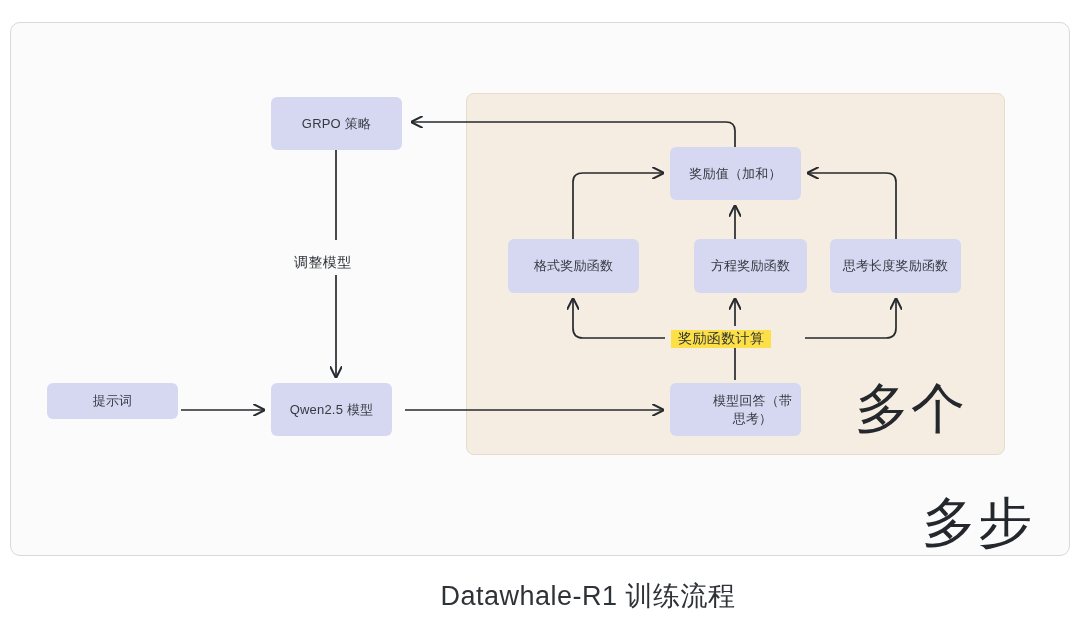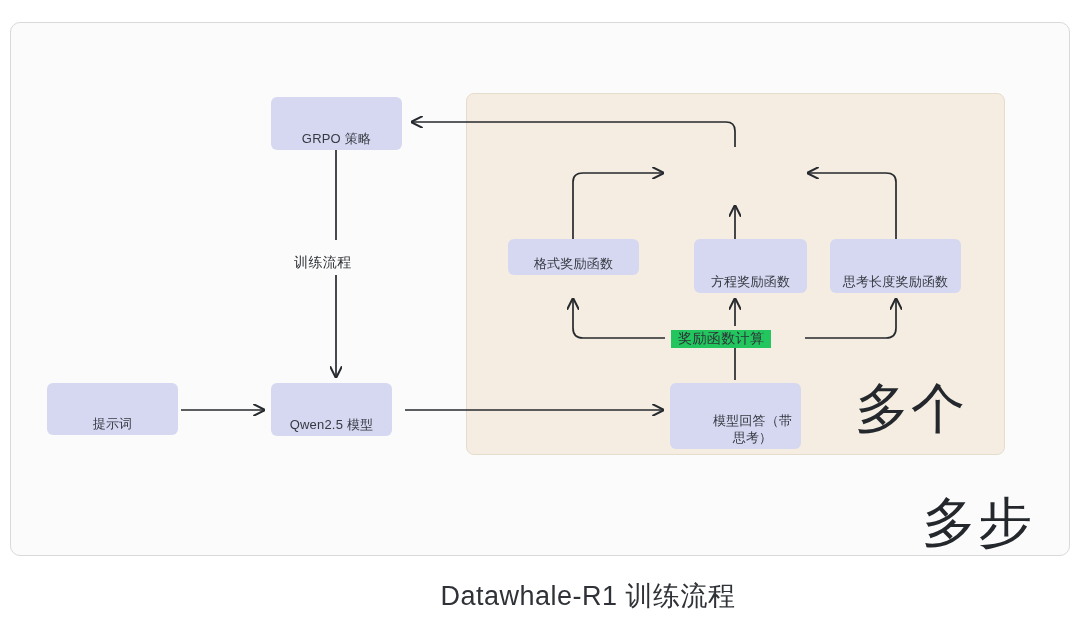--- a/index.html
+++ b/index.html
@@ -43,50 +43,50 @@
     border: 1px solid #e6dccb;
     border-radius: 8px;
   }
   
   .node {
     position: absolute;
     box-sizing: border-box;
     background: #d6d8f2;
     border-radius: 6px;
     display: flex;
-    align-items: flex-end;
+    align-items: center;
     justify-content: center;
     text-align: center;
     color: #343a40;
     font-size: 13px;
     line-height: 1.35;
     letter-spacing: 0.2px;
     padding: 2px 6px;
   }
   .node-grpo       { left: 271px; top:  97px; width: 131px; height: 53px; }
-  .node-prompt     { left:  47px; top: 383px; width: 131px; height: 52px; }
+  .node-prompt     { left:  47px; top: 383px; width: 131px; height: 36px; }
   .node-qwen       { left: 271px; top: 383px; width: 121px; height: 53px; }
   .node-reward-sum { left: 670px; top: 147px; width: 131px; height: 53px; }
-  .node-fmt        { left: 508px; top: 239px; width: 131px; height: 36px; }
+  .node-fmt        { left: 508px; top: 239px; width: 131px; height: 54px; }
   .node-eq         { left: 670px; top: 239px; width: 113px; height: 54px; margin-left: 24px; }
   .node-think      { left: 830px; top: 239px; width: 131px; height: 54px; }
-  .node-answer     { left: 670px; top: 383px; width: 131px; height: 66px; padding-left: 40px; }
+  .node-answer     { left: 670px; top: 383px; width: 131px; height: 53px; padding-left: 40px; }
 
   
   .edge-label {
     position: absolute;
     font-size: 14px;
     color: #2f3237;
     white-space: nowrap;
     letter-spacing: 0.4px;
   }
   .label-adjust  { left: 294px; top: 254px; }
   .label-rewardcalc {
     left: 671px; top: 330px;
-    background: #22c55e;
+    background: #fde047;
     padding: 0 7px;
   }
 
   
   .big-word {
     position: absolute;
     font-size: 54px;
     font-weight: 400;
     color: #24282d;
     letter-spacing: 2px;
@@ -164,38 +164,41 @@
   </div>
 
   <div class="node node-prompt">
     <span>提示词</span>
   </div>
 
   <div class="node node-qwen">
     <span>Qwen2.5 模型</span>
   </div>
 
+  <div class="node node-reward-sum">
+    <span>奖励值（加和）</span>
+  </div>
 
   <div class="node node-fmt">
     <span>格式奖励函数</span>
   </div>
 
   <div class="node node-eq">
     <span>方程奖励函数</span>
   </div>
 
   <div class="node node-think">
     <span>思考长度奖励函数</span>
   </div>
 
   <div class="node node-answer">
     <span>模型回答（带思考）</span>
   </div>
 
-  <div class="edge-label label-adjust">训练流程</div>
+  <div class="edge-label label-adjust">调整模型</div>
   <div class="edge-label label-rewardcalc">奖励函数计算</div>
 
   <div class="big-word word-multi-sample">多个</div>
   <div class="big-word word-multi-step">多步</div>
 
   <div class="caption">Datawhale-R1 训练流程</div>
 
 </div>
 
 </body></html>

